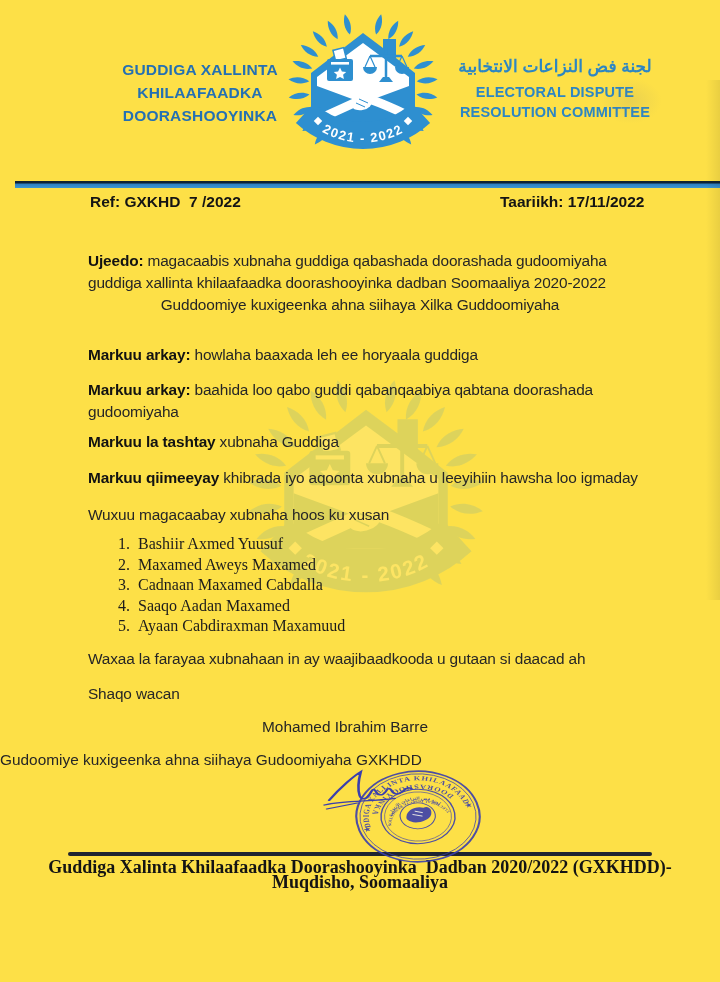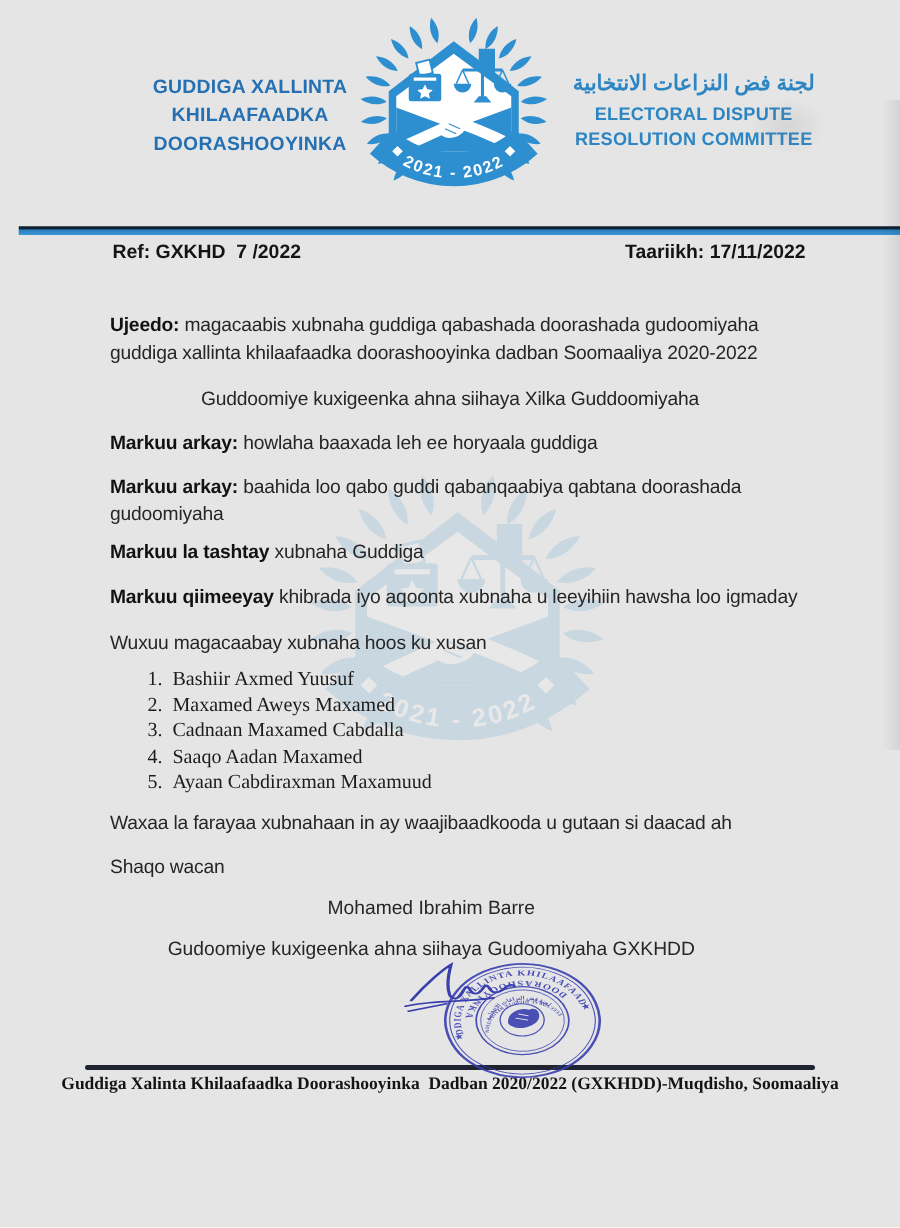--- a/index.html
+++ b/index.html
@@ -1,16 +1,16 @@
 <!DOCTYPE html>
 <html><head>
 <meta charset="utf-8">
 <style>
   html,body{margin:0;padding:0;background:#ffffff;}
-  .page{position:relative;width:720px;height:982px;background:#e5e5e5;overflow:hidden;
+  .page{position:relative;width:720px;height:982px;background:#fde047;overflow:hidden;
         font-family:"Liberation Sans",sans-serif;color:#262626;}
   
   .org-so{position:absolute;left:106px;top:58px;width:188px;text-align:center;
           font-size:15.5px;font-weight:bold;line-height:23px;color:#2470b3;letter-spacing:.2px;}
   .logo{position:absolute;left:283px;top:8px;width:160px;height:166px;}
   .org-en{position:absolute;left:446px;top:56px;width:218px;text-align:center;color:#2d86c3;}
   .org-en .ar{font-size:17px;font-weight:bold;margin-bottom:5px;direction:rtl;}
   .org-en .en{font-size:14.5px;font-weight:bold;line-height:20px;letter-spacing:.2px;}
   .divider{position:absolute;left:15px;right:0;top:181px;height:7px;
            background:linear-gradient(to bottom,#0e2233 0%,#0e2233 30%,#2d7fbf 42%,#3d97d3 100%);}
@@ -18,29 +18,29 @@
   
   .p{position:absolute;left:88px;width:578px;font-size:15.4px;line-height:22px;
      letter-spacing:-.15px;white-space:pre-wrap;color:#262626;}
   .p b{color:#121212;text-align:center;}
   .center-line{left:10px;width:700px;text-align:center;}
   ol.names{position:absolute;left:96px;top:534px;margin:0;padding-left:38px;
            font-family:"Liberation Serif",serif;font-size:16px;line-height:20.5px;color:#1c1c1c;}
   ol.names li{padding-left:4px;}
   .sig-name{position:absolute;left:0;top:718px;width:690px;text-align:center;
             font-size:15.4px;color:#262626;}
-  .sig-role{position:absolute;left:0;top:751px;width:690px;text-align:center;
+  .sig-role{position:absolute;left:0;top:751px;width:690px;
             font-size:15.4px;color:#262626;}
   .signature{position:absolute;left:322px;top:767px;width:100px;height:44px;z-index:6;}
   .stamp{position:absolute;left:352px;top:768px;width:132px;height:97px;z-index:5;opacity:.9;}
   
   .footer-rule{position:absolute;left:68px;top:852px;width:584px;height:4px;
                background:#1f2430;border-radius:2px;z-index:1;}
   .footer{position:absolute;left:30px;top:860px;width:660px;text-align:center;z-index:1;
-          font-family:"Liberation Serif",serif;font-size:14px;font-weight:bold;color:#141414;line-height:15px;}
+          font-family:"Liberation Serif",serif;font-size:18px;font-weight:bold;color:#141414;line-height:15px;}
   .footer .link{color:#1f4fae;text-decoration:underline;}
   .footer .lbl{white-space:pre;}
   .watermark{position:absolute;left:240px;top:372px;width:252px;height:258px;opacity:.15;z-index:0;}
   .scan-edge{position:absolute;right:0;top:80px;width:14px;height:520px;
              background:linear-gradient(to right,rgba(0,0,0,0),rgba(0,0,0,.08));}
   .scan-smudge{position:absolute;left:598px;top:78px;width:64px;height:46px;border-radius:50%;
                background:radial-gradient(rgba(120,120,125,.14),rgba(120,120,125,0) 70%);}
   .body-layer{position:relative;z-index:2;}
 </style>
 </head>
@@ -141,21 +141,21 @@
     <div class="en">RESOLUTION COMMITTEE</div>
   </div>
 
   <div class="divider"></div>
 
   <div class="meta" style="left:90px;">Ref: GXKHD  7 /2022</div>
   <div class="meta" style="left:468px;margin-left:32px;">Taariikh: 17/11/2022</div>
 
   <div class="p" style="top:250px;"><b>Ujeedo:</b><span> magacaabis xubnaha guddiga qabashada doorashada gudoomiyaha  guddiga xallinta khilaafaadka doorashooyinka dadban Soomaaliya 2020-2022</span></div>
 
-  <div class="p center-line" style="top:309px;">Guddoomiye kuxigeenka ahna siihaya Xilka Guddoomiyaha</div>
+  <div class="p center-line" style="top:294px;">Guddoomiye kuxigeenka ahna siihaya Xilka Guddoomiyaha</div>
 
   <div class="p" style="top:344px;"><b>Markuu arkay:</b><span> howlaha baaxada leh ee horyaala guddiga</span></div>
 
   <div class="p" style="top:379px;"><b>Markuu arkay:</b><span> baahida loo qabo guddi qabanqaabiya qabtana doorashada gudoomiyaha</span></div>
 
   <div class="p" style="top:431px;"><b>Markuu la tashtay</b><span> xubnaha Guddiga</span></div>
 
   <div class="p" style="top:467px;"><b>Markuu qiimeeyay</b><span> khibrada iyo aqoonta xubnaha u leeyihiin hawsha loo igmaday</span></div>
 
   <div class="p" style="top:504px;">Wuxuu magacaabay xubnaha hoos ku xusan</div>

